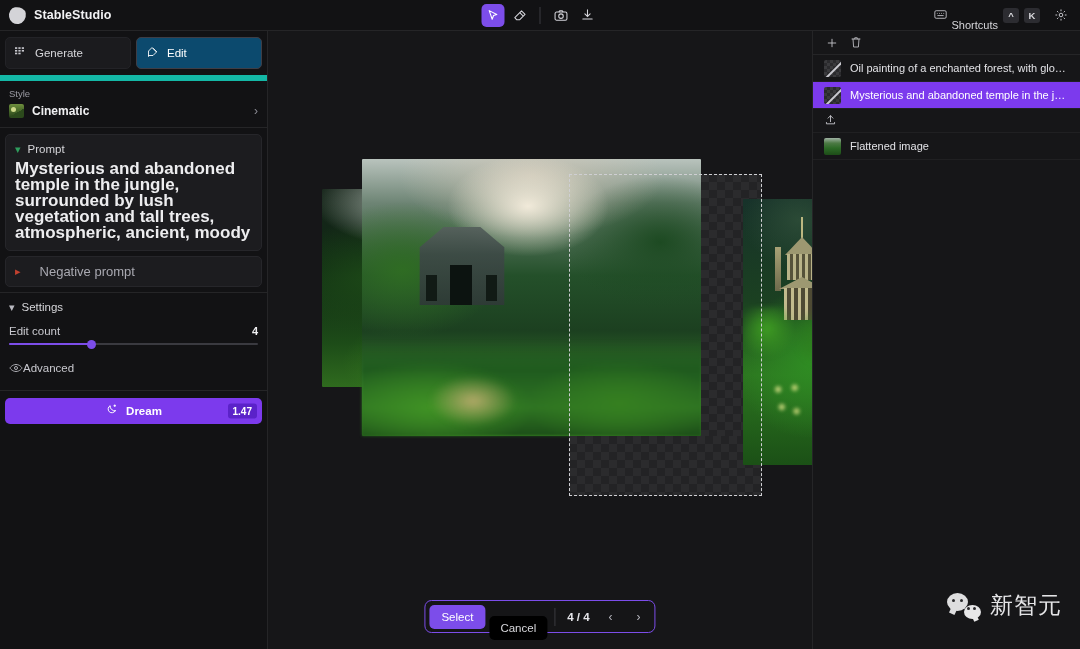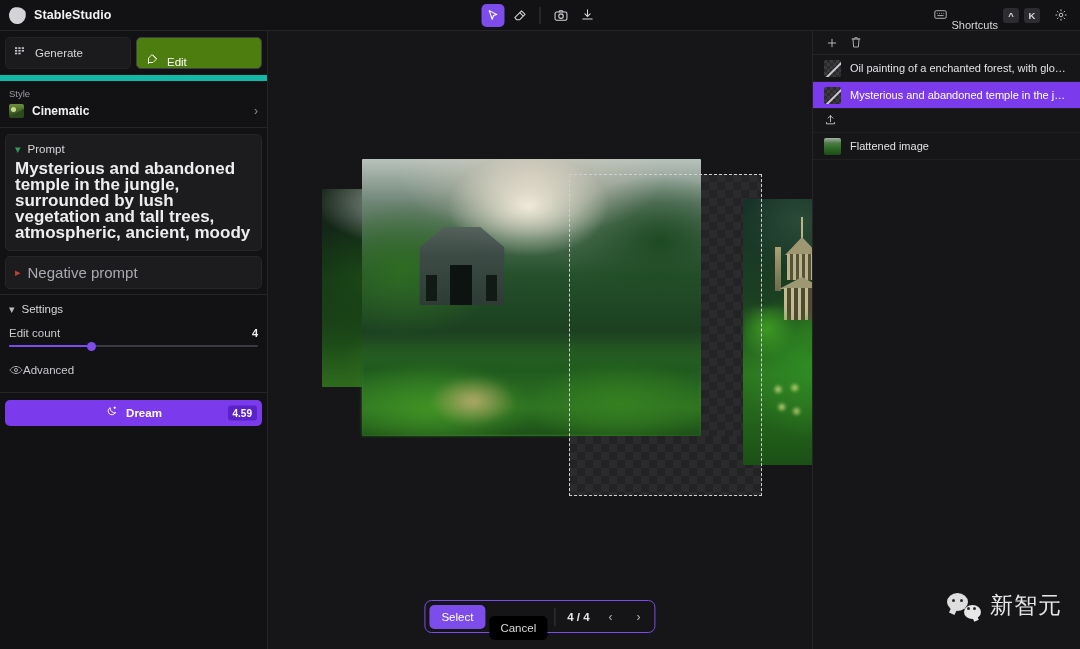--- a/index.html
+++ b/index.html
@@ -67,21 +67,21 @@
     display: flex; flex-direction: column;
   }
   .tabrow { display: flex; gap: 5px; padding: 6px 5px 6px 5px; }
   .tab {
     flex: 1; height: 32px; border-radius: 5px;
     display: flex; align-items: center; gap: 8px;
     padding-left: 9px;
     font-size: 11.5px; color: #d8d8dc; cursor: pointer;
     background: #1b1b1e; border: 1px solid #232327;
   }
-  .tab.active { background: #4d7c0f; border-color: #3e3e46; color: #fff; align-items: flex-end; }
+  .tab.active { background: #0c4a6e; border-color: #3e3e46; color: #fff; }
 
   .section { border-top: 6px solid #14b8a6; padding: 7px 9px 9px 9px; }
   .section-label { font-size: 9.5px; color: #9a9aa2; margin-bottom: 5px; }
   .style-row { display: flex; align-items: center; gap: 8px; cursor: pointer; }
   .style-thumb {
     width: 15px; height: 14px; border-radius: 2px; flex: 0 0 15px;
     background:
       linear-gradient(150deg, rgba(0,0,0,0) 58%, #2c4a1c 58%),
       linear-gradient(to bottom, #6f8f3e 0%, #4a6b2a 45%, #27401a 100%);
     position: relative; overflow: hidden;
@@ -104,21 +104,21 @@
   .chev.red { color: #c2412f; }
   .prompt-head-label { font-size: 11.5px; color: #d6d6da; }
   .prompt-text {
     font-size: 17px; line-height: 16px; color: #ededef; font-weight: bold;
   }
   .negative-card {
     margin-top: 5px; background: #1c1c1f; border: 1px solid #26262a;
     border-radius: 5px; padding: 7px 9px;
     display: flex; align-items: center; gap: 7px; cursor: pointer;
   }
-  .negative-label { font-size: 15px; color: #a9a9b1; }
+  .negative-label { font-size: 13px; color: #a9a9b1; margin-left: 12px; }
 
   .settings { border-top: 1px solid #252527; padding: 8px 9px 4px 9px; }
   .settings-head { display: flex; align-items: center; gap: 7px; margin-bottom: 12px; cursor: pointer; }
   .settings-title { font-size: 11.5px; color: #d6d6da; }
   .slider-row { display: flex; justify-content: space-between; align-items: baseline; margin-bottom: 6px; }
   .slider-name { font-size: 11.5px; color: #c8c8ce; }
   .slider-value { font-size: 11px; color: #f0f0f2; font-weight: bold; }
   .slider-track {
     height: 2px; background: #3a3a40; border-radius: 2px;
     position: relative; cursor: pointer; margin-bottom: 14px;
@@ -503,21 +503,21 @@
 
       <div class="dreamwrap">
         <div class="dream-btn">
           <span>
             <svg width="13" height="13" viewBox="0 0 24 24" fill="none" stroke="#ffffff" stroke-width="1.8" stroke-linecap="round">
               <path d="M19 14.5A8.5 8.5 0 0 1 9.5 5a7 7 0 1 0 9.5 9.5z"></path>
               <path d="M18 3.5v3M16.5 5h3"></path>
             </svg>
           </span>
           <span class="dream-label">Dream</span>
-          <span class="dream-badge">4.59</span>
+          <span class="dream-badge">1.47</span>
         </div>
       </div>
     </div>
 
     <div class="canvas">
 
       <div class="img-layer" id="img-left"></div>
       <div class="img-layer" id="img-main"></div>
       <div class="temple"></div>
       <div class="temple-win-l"></div>

